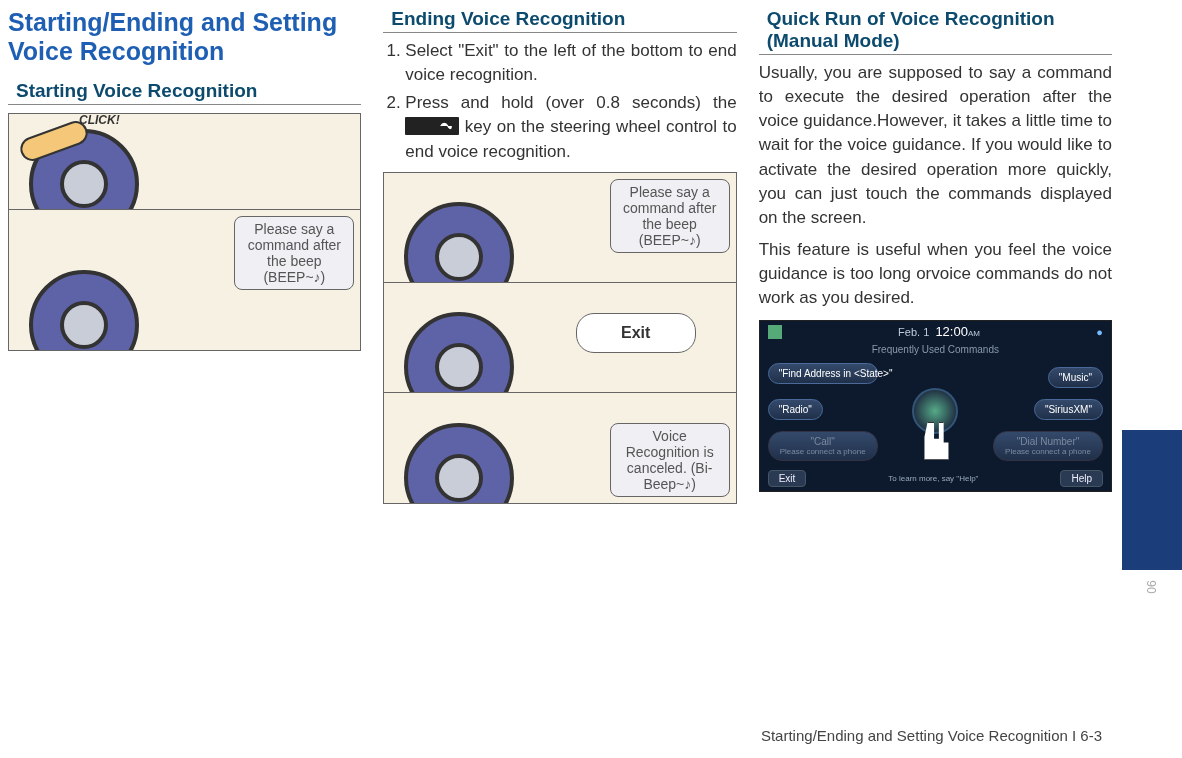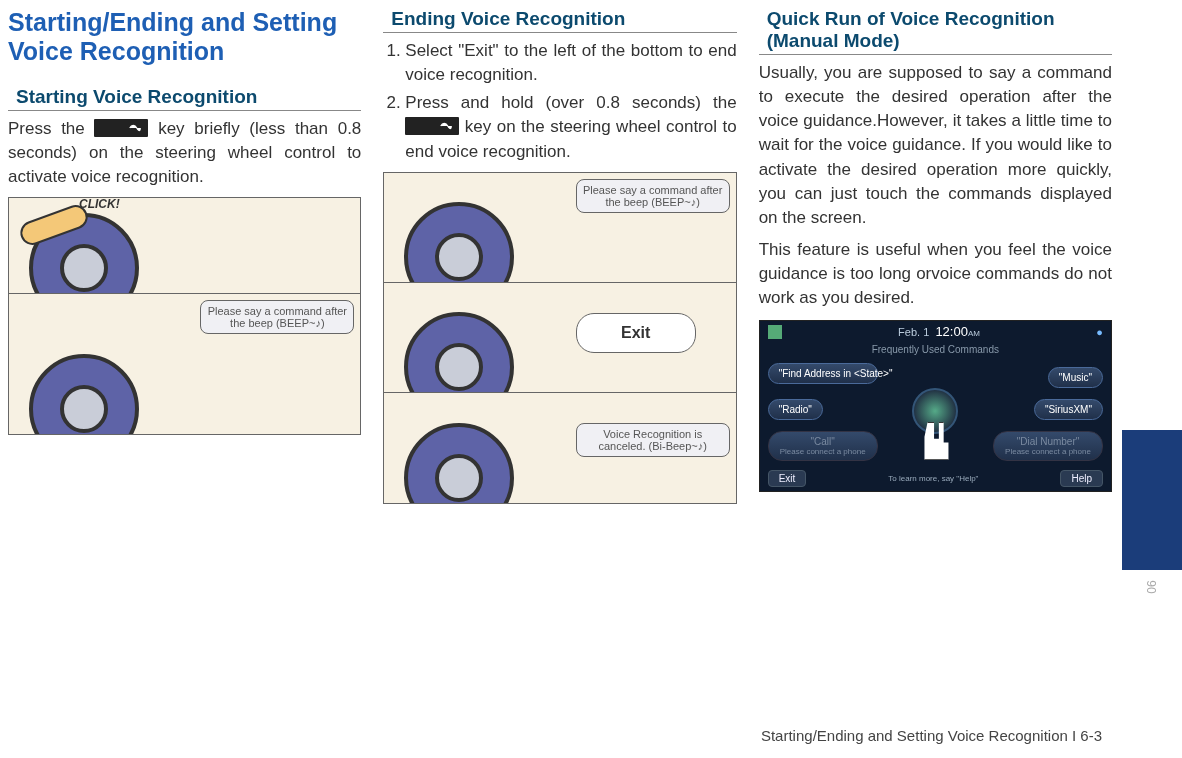--- a/index.html
+++ b/index.html
@@ -45,21 +45,21 @@
     color: #aaa;
     font-size: 12px;
     transform: rotate(-90deg);
     transform-origin: center;
   }
   h1.main-title {
     color: #1e5fb4;
     font-size: 25px;
     font-weight: 600;
     line-height: 1.15;
-    margin-bottom: 20px;
+    margin-bottom: 14px;
     font-family: "Trebuchet MS", Arial, sans-serif;
   }
   h2.sub {
     font-size: 19px;
     font-weight: bold;
     color: #0c4a6e;
     border-bottom: 1px solid #888;
     padding: 0 0 2px 8px;
     margin-bottom: 6px;
   }
@@ -94,23 +94,23 @@
     overflow: hidden;
   }
   .illus .panel:last-child { border-bottom: none; }
   .panel .bubble {
     position: absolute;
     right: 6px;
     top: 6px;
     background: #f0f0f4;
     border: 1px solid #666;
     border-radius: 8px;
-    font-size: 11px;
+    font-size: 14px;
     padding: 4px 6px;
-    width: 154px;
+    width: 120px;
     text-align: center;
     color: #555;
   }
   .panel .bubble.big {
     font-size: 16px;
     font-weight: bold;
     width: 120px;
     padding: 10px 8px;
     top: 30px;
     right: 40px;
@@ -210,29 +210,20 @@
   <div class="accent"></div>
   <div class="num">06</div>
 </div>
 
 <div class="page">
 
   <div class="col">
     <h1 class="main-title">Starting/Ending and Setting Voice Recognition</h1>
 
     <h2 class="sub">Starting Voice Recognition</h2>
-    <p class="body-text">
-      <span>Press the </span>
-      <span class="inline-key">
-        <svg width="14" height="14" viewBox="0 0 24 24">
-            <path fill="#fff" d="M3 12c3-6 9-6 12 0s6 6 6 0" stroke="#fff" stroke-width="2"></path>
-          </svg>
-      </span>
-      <span> key briefly (less than 0.8 seconds) on the steering wheel control to activate voice recognition.</span>
-    </p>
 
     <div class="illus">
       <div class="panel" style="height:96px;">
         <div class="driver">
           <div class="wheel"></div>
           <div class="arm"></div>
           <div class="click">CLICK!</div>
         </div>
       </div>
       <div class="panel" style="height:140px;">

